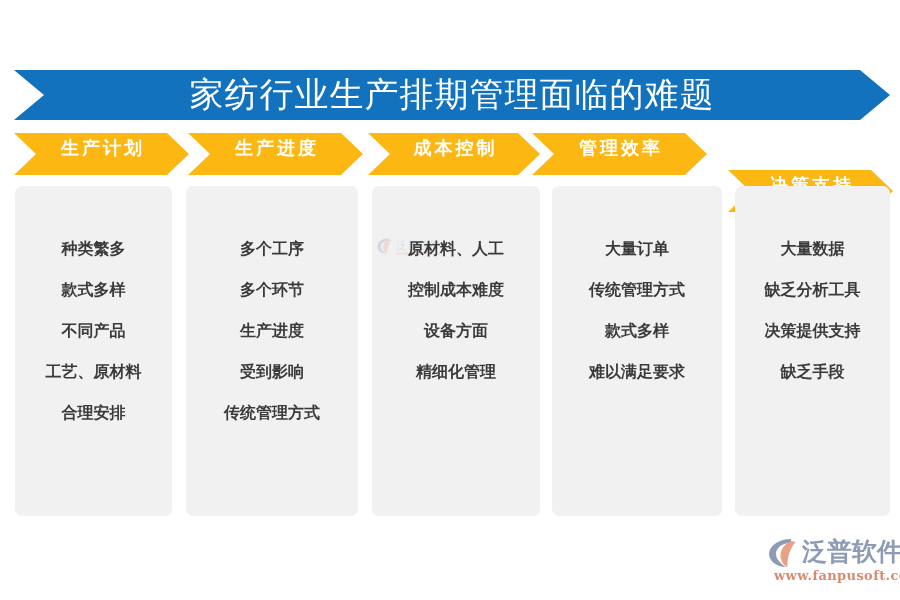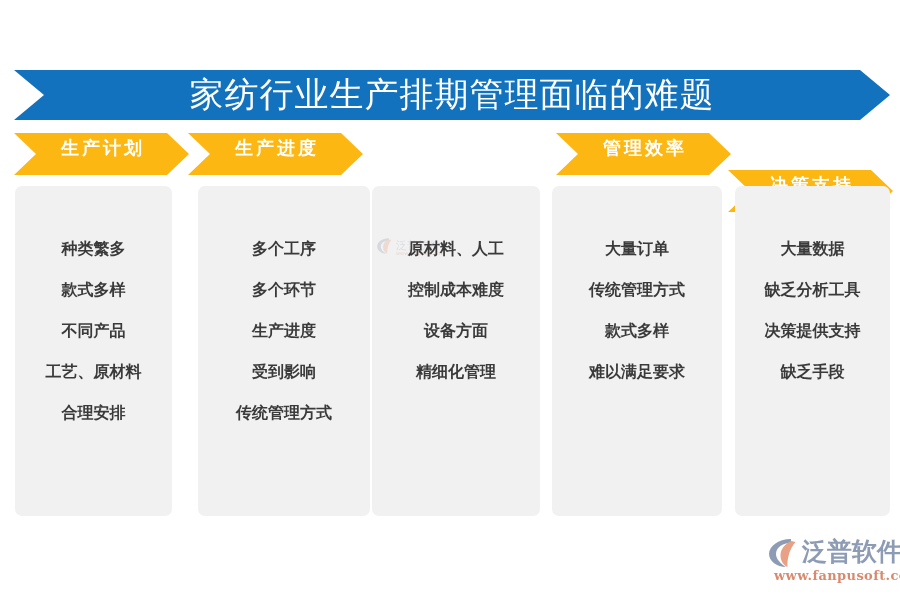--- a/index.html
+++ b/index.html
@@ -212,41 +212,45 @@
 
   <div class="tabs">
     <div class="tab" style="left:14px;width:175px;">
       <div class="tab-shape"></div>
       <div class="tab-label">生产计划</div>
     </div>
     <div class="tab" style="left:188px;width:175px;">
       <div class="tab-shape"></div>
       <div class="tab-label">生产进度</div>
     </div>
-    <div class="tab" style="left:556px;width:175px;">
+    <div class="tab" style="left:368px;width:172px;">
+      <div class="tab-shape"></div>
+      <div class="tab-label">成本控制</div>
+    </div>
+    <div class="tab" style="left:532px;width:175px;">
       <div class="tab-shape"></div>
       <div class="tab-label">管理效率</div>
     </div>
     <div class="tab" style="left:728px;width:165px;margin-top:37px;">
       <div class="tab-shape"></div>
       <div class="tab-label">决策支持</div>
     </div>
   </div>
 
   <div class="panels">
 
     <div class="panel" style="left:15px;width:157px;">
       <span class="panel-item">种类繁多</span>
       <span class="panel-item">款式多样</span>
       <span class="panel-item">不同产品</span>
       <span class="panel-item">工艺、原材料</span>
       <span class="panel-item">合理安排</span>
     </div>
 
-    <div class="panel" style="left:198px;width:172px;">
+    <div class="panel" style="left:186px;width:172px;">
       <span class="panel-item">多个工序</span>
       <span class="panel-item">多个环节</span>
       <span class="panel-item">生产进度</span>
       <span class="panel-item">受到影响</span>
       <span class="panel-item">传统管理方式</span>
     </div>
 
     <div class="panel" style="left:372px;width:168px;">
       <div class="watermark">
         <svg class="wm-mark" viewBox="0 0 34 30" xmlns="http://www.w3.org/2000/svg">

